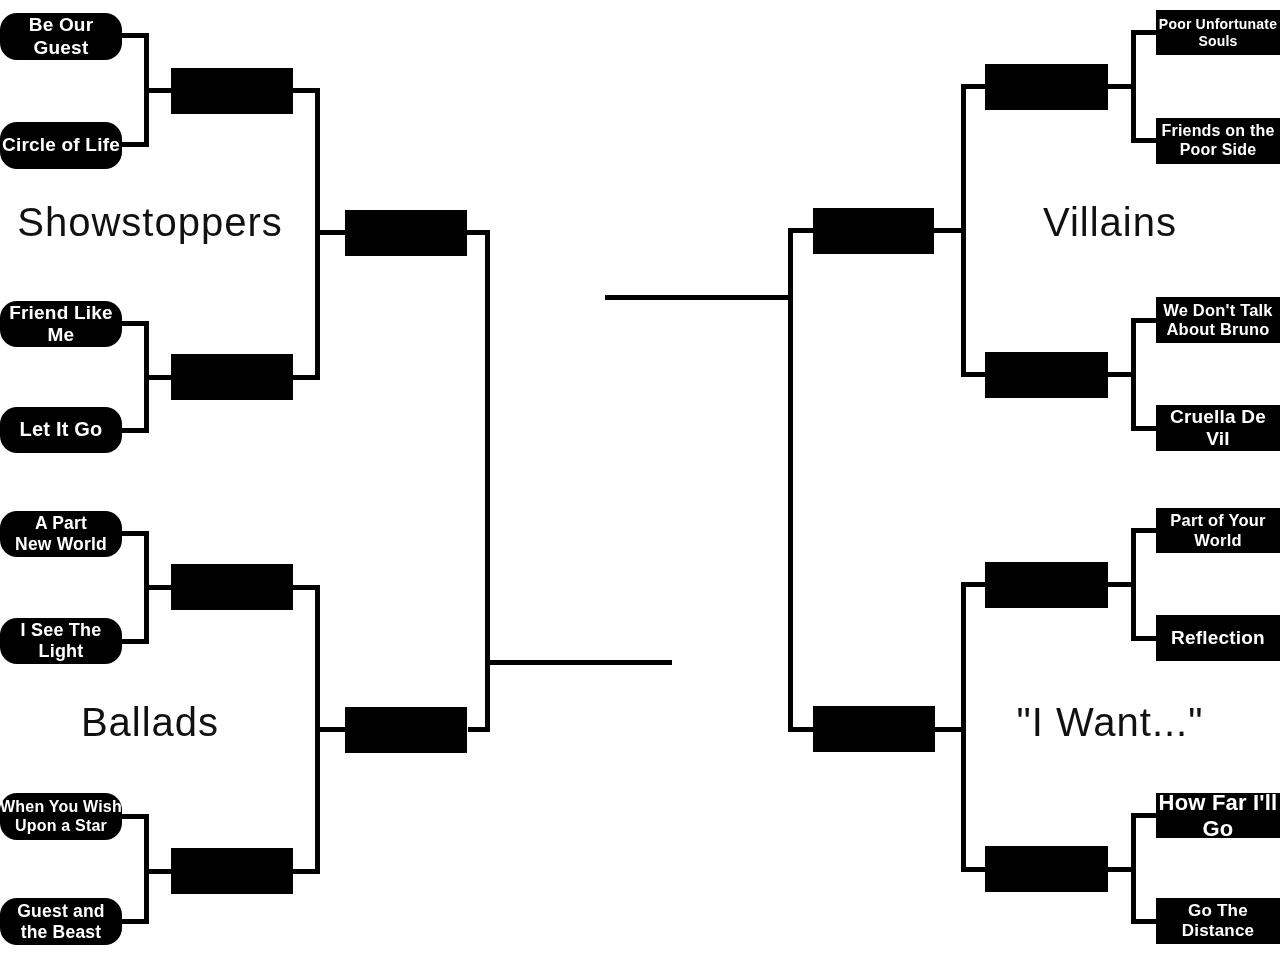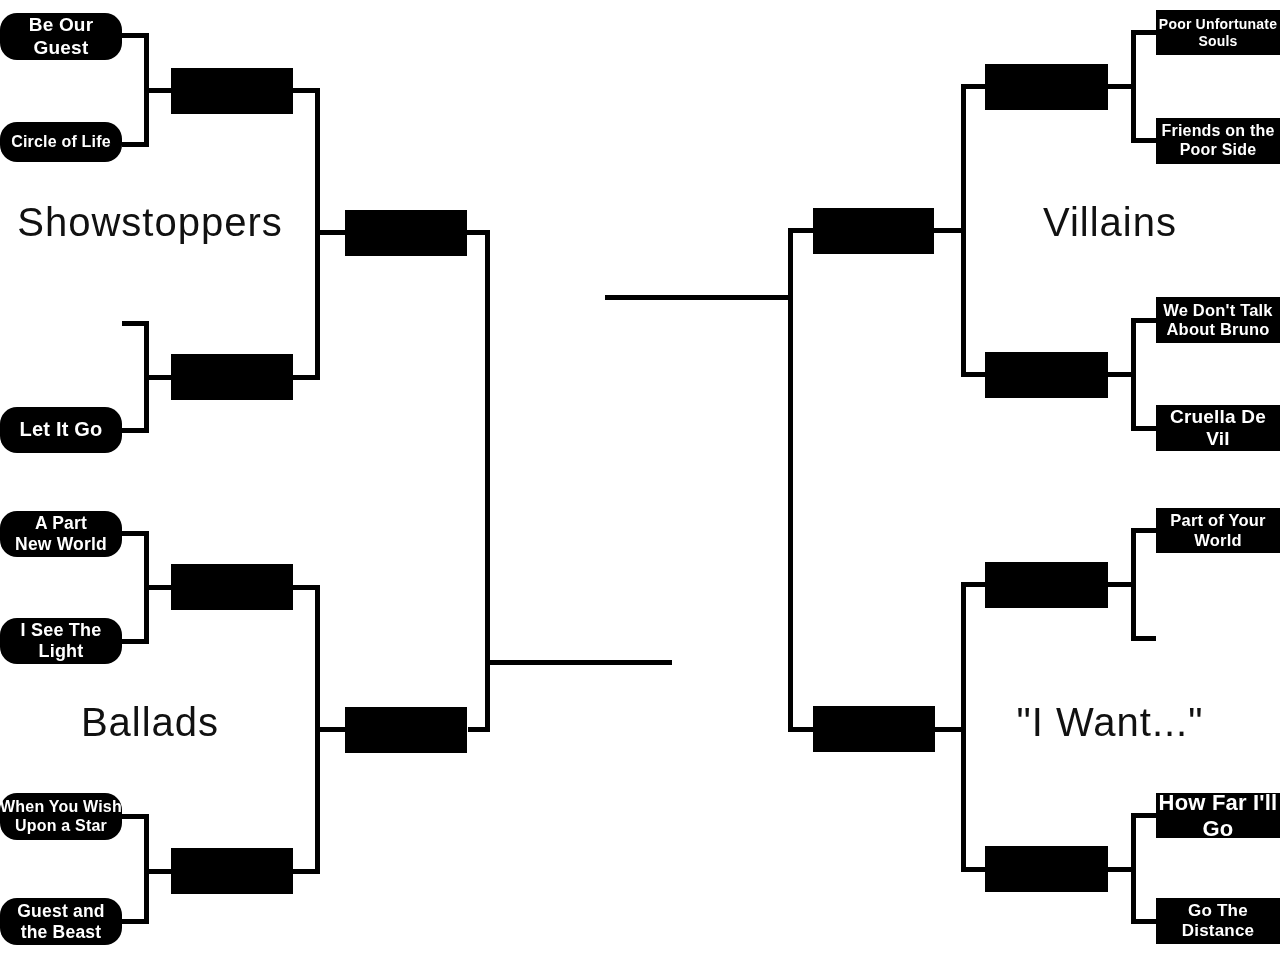--- a/index.html
+++ b/index.html
@@ -29,22 +29,25 @@
 <div class="canvas">
 
   <div class="title" style="left:0;top:202px;width:300px;">Showstoppers</div>
   <div class="title" style="left:0;top:702px;width:300px;">Ballads</div>
   <div class="title" style="left:955px;top:202px;width:310px;">Villains</div>
   <div class="title" style="left:955px;top:702px;width:310px;">"I Want..."</div>
 
   <div class="song left-song" style="top:13px;height:47px;font-size:19px;">
       <span>Be Our Guest</span>
     </div>
-  <div class="song left-song" style="top:122px;height:40px;font-size:16px;">
+  <div class="song left-song" style="top:122px;height:47px;font-size:19px;">
       <span>Circle of Life</span>
+    </div>
+  <div class="song left-song" style="top:301px;height:46px;font-size:19px;">
+      <span>Friend Like Me</span>
     </div>
   <div class="song left-song" style="top:407px;height:46px;font-size:20px;">
       <span>Let It Go</span>
     </div>
   <div class="song left-song" style="top:511px;height:46px;font-size:17.5px;">
       <span>A Part
 New World</span>
     </div>
   <div class="song left-song" style="top:618px;height:46px;font-size:18px;">
       <span>I See The Light</span>
@@ -69,20 +72,23 @@
   <div class="song right-song" style="top:297px;height:46px;font-size:16.5px;">
       <span>We Don't Talk
 About Bruno</span>
     </div>
   <div class="song right-song" style="top:405px;height:46px;font-size:19px;">
       <span>Cruella De Vil</span>
     </div>
   <div class="song right-song" style="top:508px;height:45px;font-size:16.5px;">
       <span>Part of Your
 World</span>
+    </div>
+  <div class="song right-song" style="top:615px;height:46px;font-size:19px;">
+      <span>Reflection</span>
     </div>
   <div class="song right-song" style="top:793px;height:45px;font-size:22px;">
       <span>How Far I'll
 Go</span>
     </div>
   <div class="song right-song" style="top:898px;height:46px;font-size:17px;">
       <span>Go The
 Distance</span>
     </div>
 

